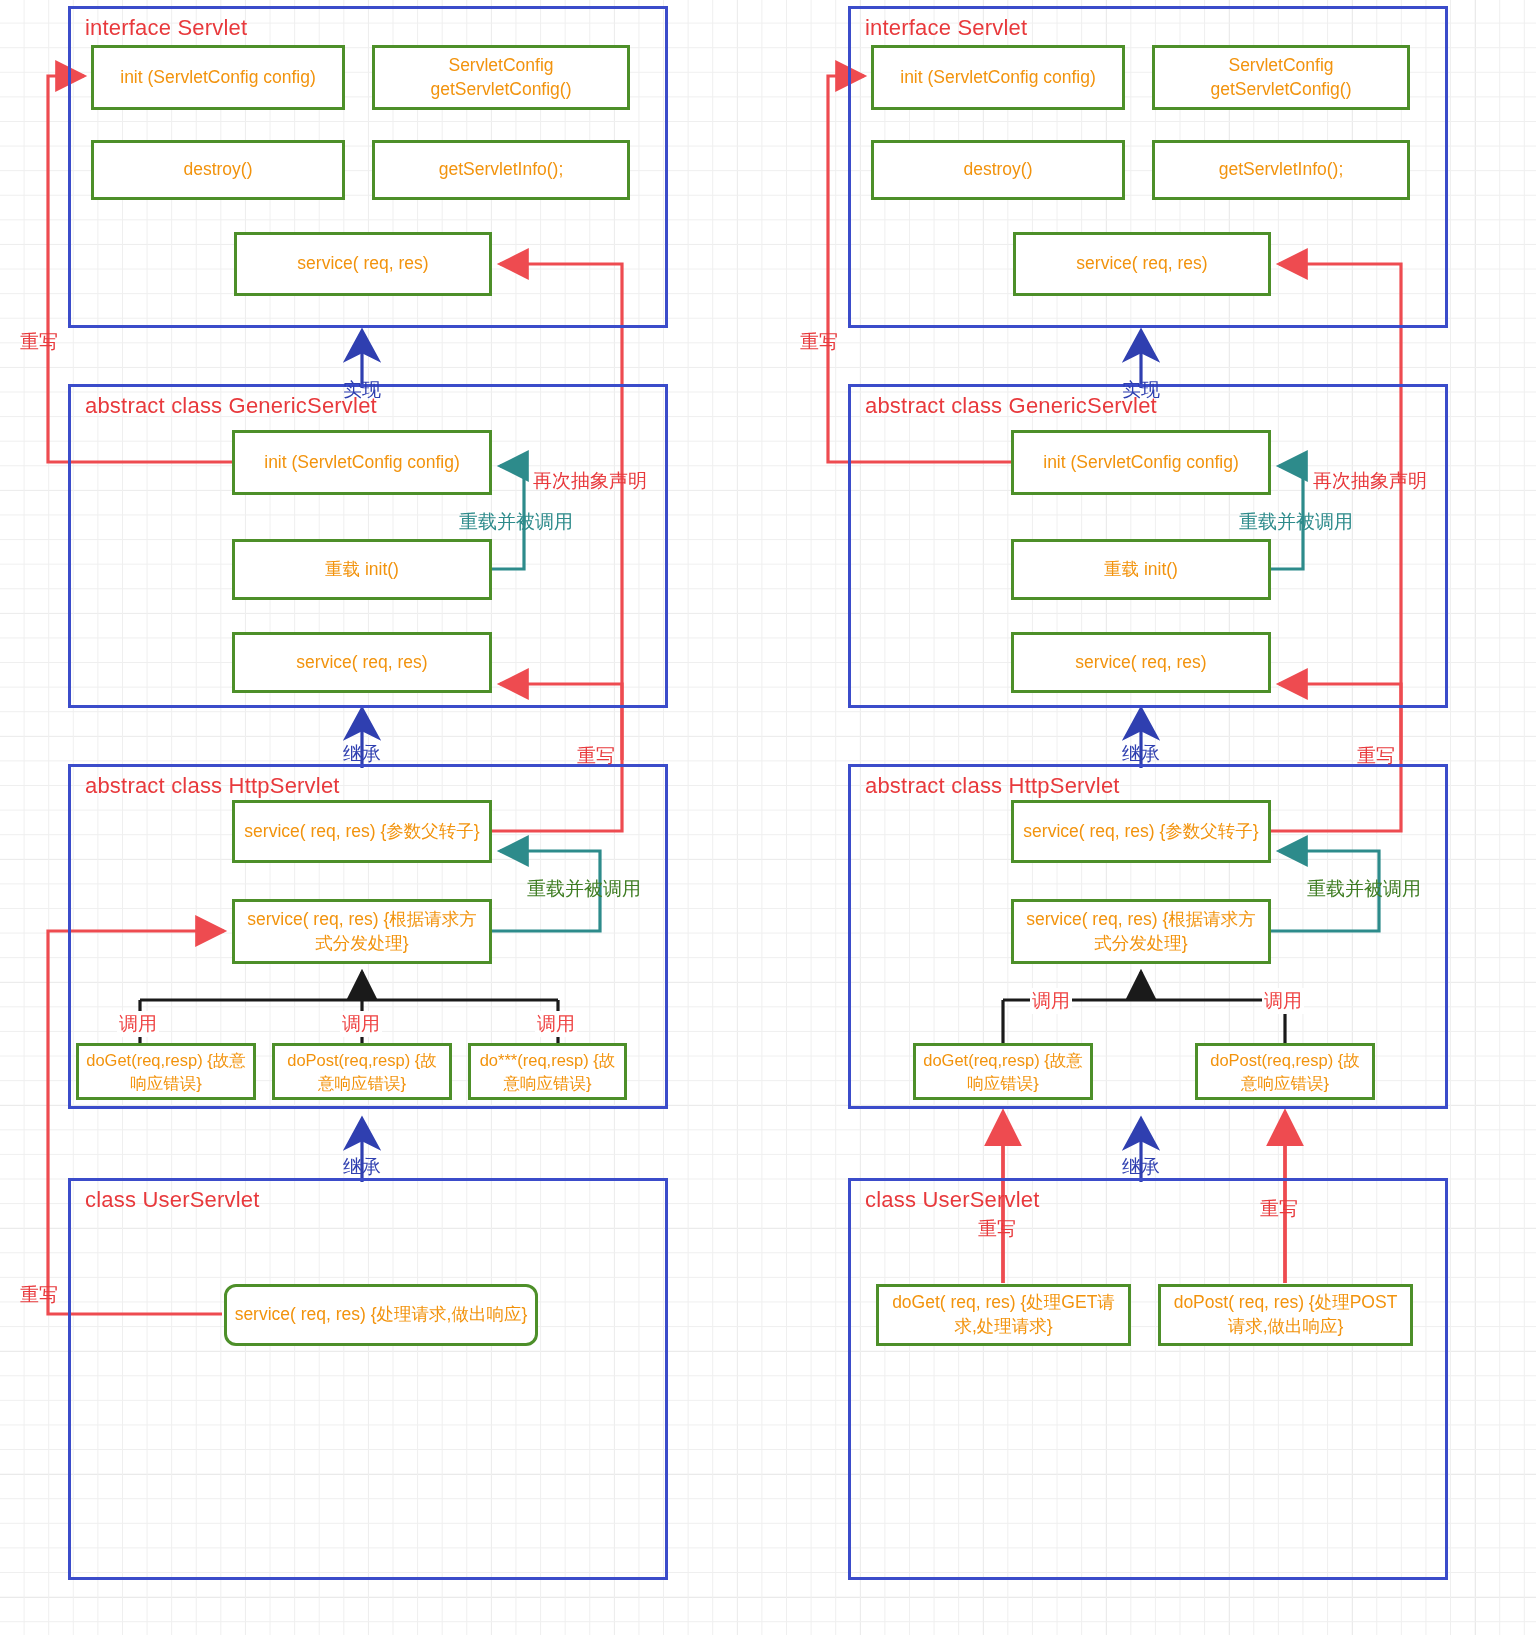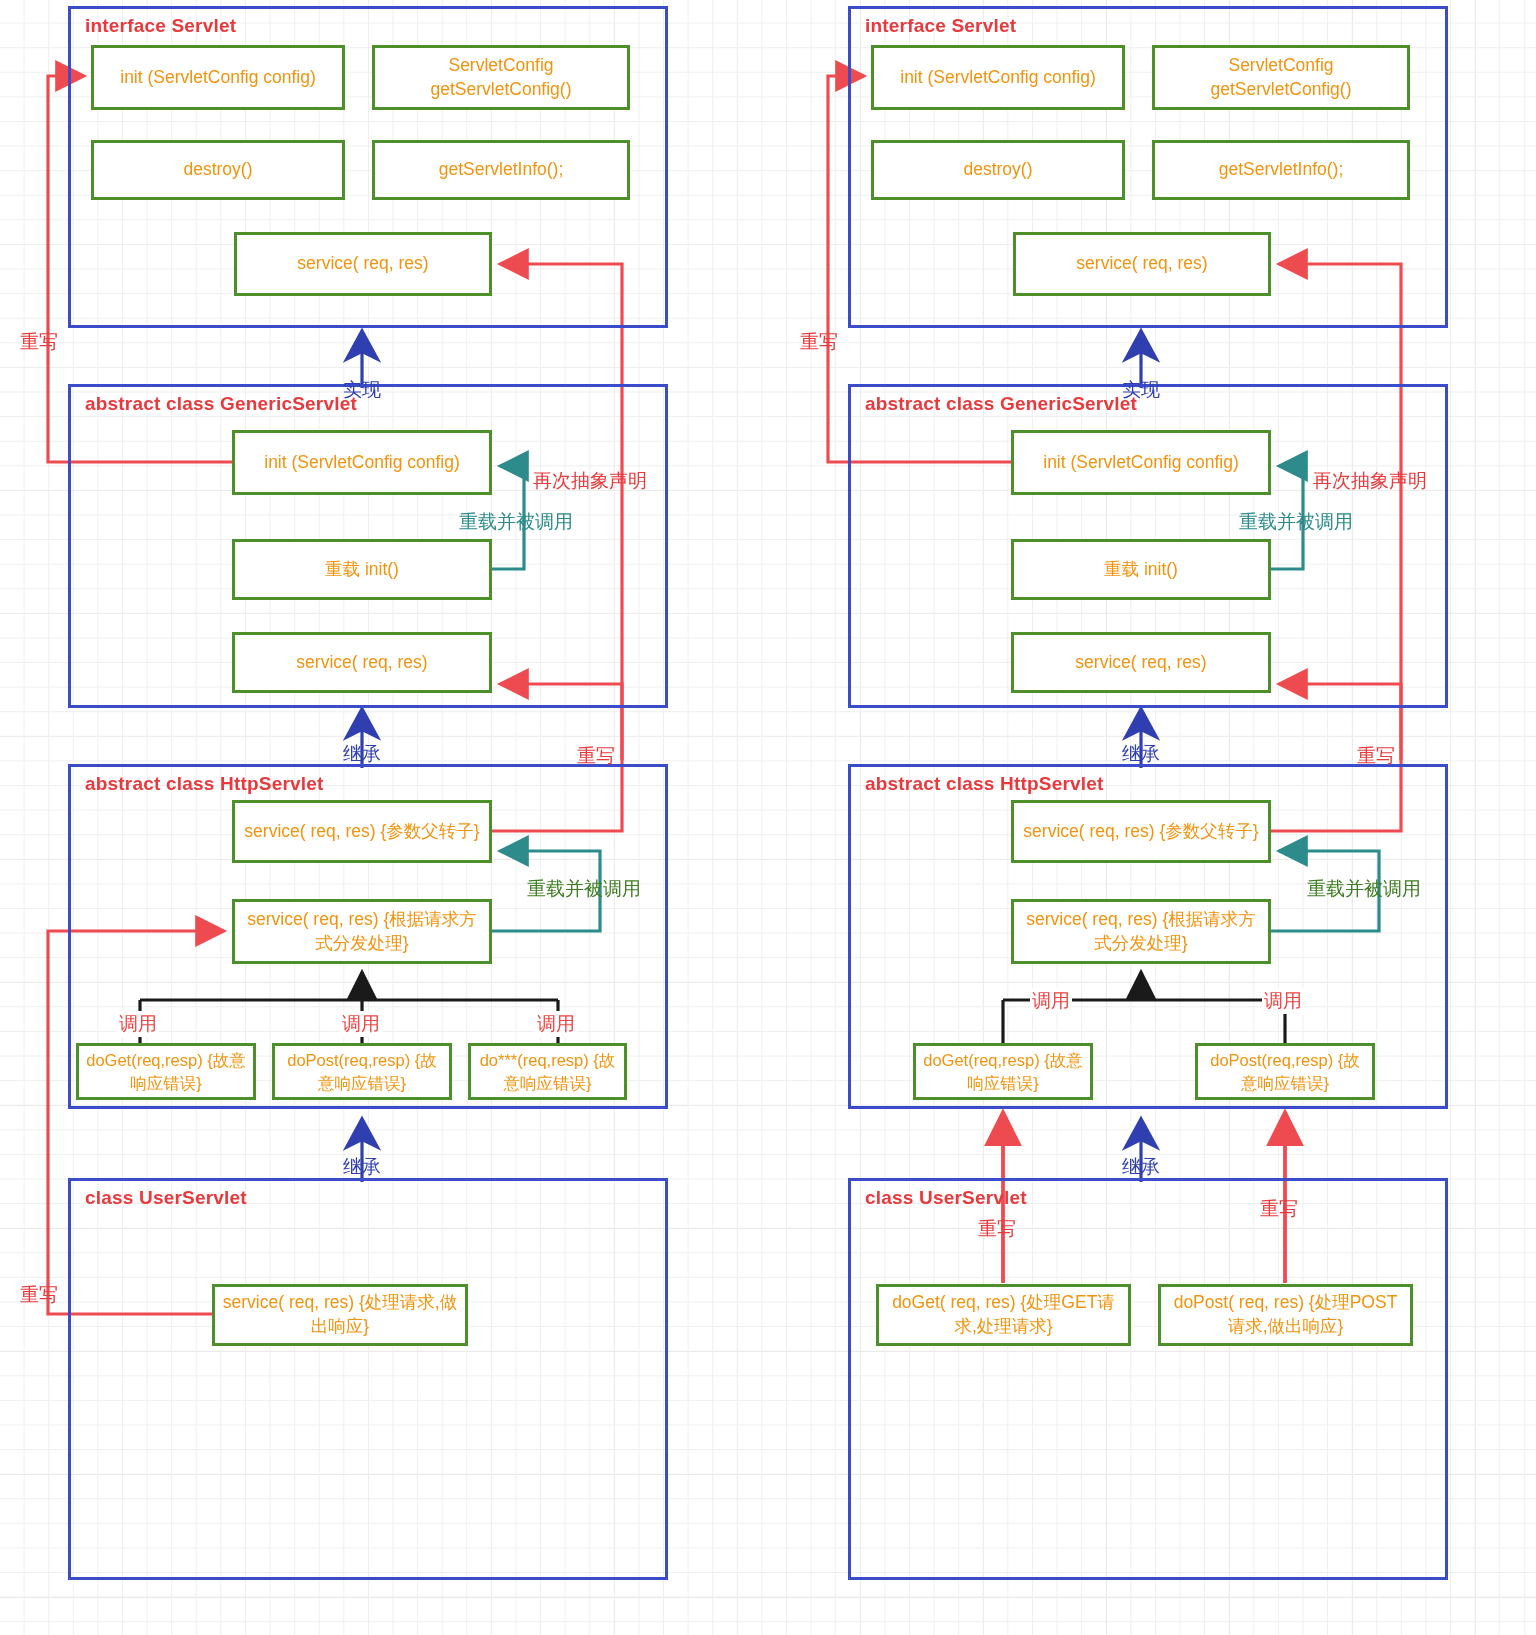--- a/index.html
+++ b/index.html
@@ -32,22 +32,22 @@
   .panel {
     position: absolute;
     border: 3px solid #3b4cca;
     background: transparent;
   }
   .panel-title {
     position: absolute;
     top: 6px;
     left: 14px;
     color: #e8393c;
-    font-size: 19px;
-    font-weight: 700;
+    font-size: 22px;
+    font-weight: 400;
     letter-spacing: 0.2px;
     white-space: nowrap;
   }
   .mbox {
     position: absolute;
     border: 3px solid #4d8f29;
     background: #ffffff;
     color: #f2930d;
     font-size: 17.5px;
     display: flex;
@@ -198,21 +198,21 @@
   </div>
   <div class="mbox" style="left:232px; top:800px; width:260px; height:63px;">service( req,  res) {参数父转子}</div>
   <div class="mbox" style="left:232px; top:899px; width:260px; height:65px;">service( req,  res) {根据请求方式分发处理}</div>
   <div class="mbox small" style="left:76px; top:1043px; width:180px; height:57px;">doGet(req,resp) {故意响应错误}</div>
   <div class="mbox small" style="left:272px; top:1043px; width:180px; height:57px;">doPost(req,resp) {故意响应错误}</div>
   <div class="mbox small" style="left:468px; top:1043px; width:159px; height:57px;">do***(req,resp) {故意响应错误}</div>
 
   <div class="panel" style="left:68px; top:1178px; width:600px; height:402px;">
     <div class="panel-title">class UserServlet</div>
   </div>
-  <div class="mbox" style="left:212px; top:1284px; width:256px; height:62px;">service( req,  res) {处理请求,做出响应}</div>
+  <div class="mbox" style="left:224px; top:1284px; width:314px; height:62px;border-radius:12px;">service( req,  res) {处理请求,做出响应}</div>
 
   <div class="lbl red" style="left:20px;  top:329px;">重写</div>
   <div class="lbl blue" style="left:343px; top:356px;">实现</div>
   <div class="lbl red" style="left:533px; top:468px;">再次抽象声明</div>
   <div class="lbl teal" style="left:459px; top:509px;">重载并被调用</div>
   <div class="lbl blue" style="left:343px; top:720px;">继承</div>
   <div class="lbl red" style="left:577px; top:743px;">重写</div>
   <div class="lbl green" style="left:527px; top:876px;">重载并被调用</div>
   <div class="lbl black" style="left:117px; top:1011px;">调用</div>
   <div class="lbl black" style="left:340px; top:1011px;">调用</div>

